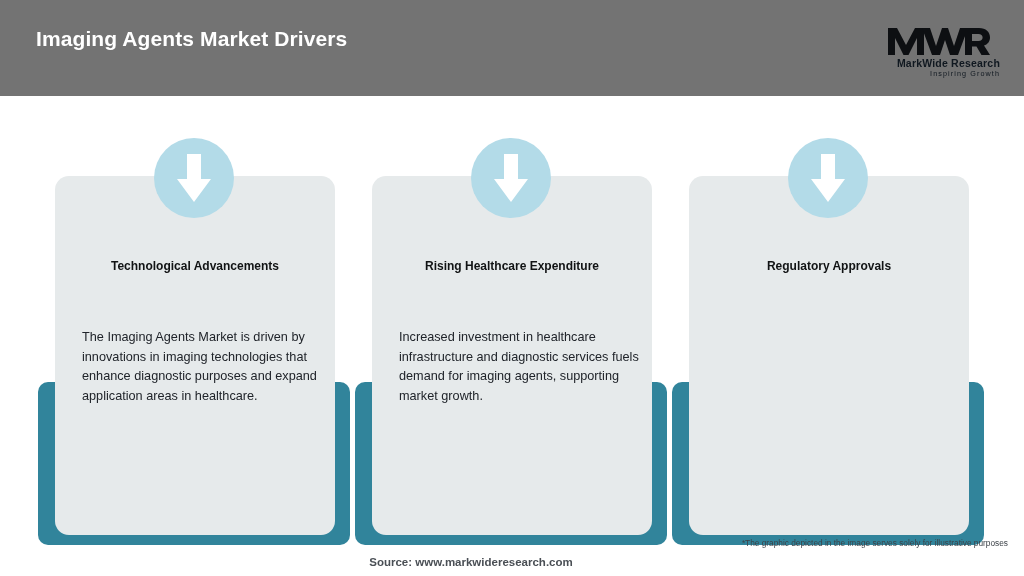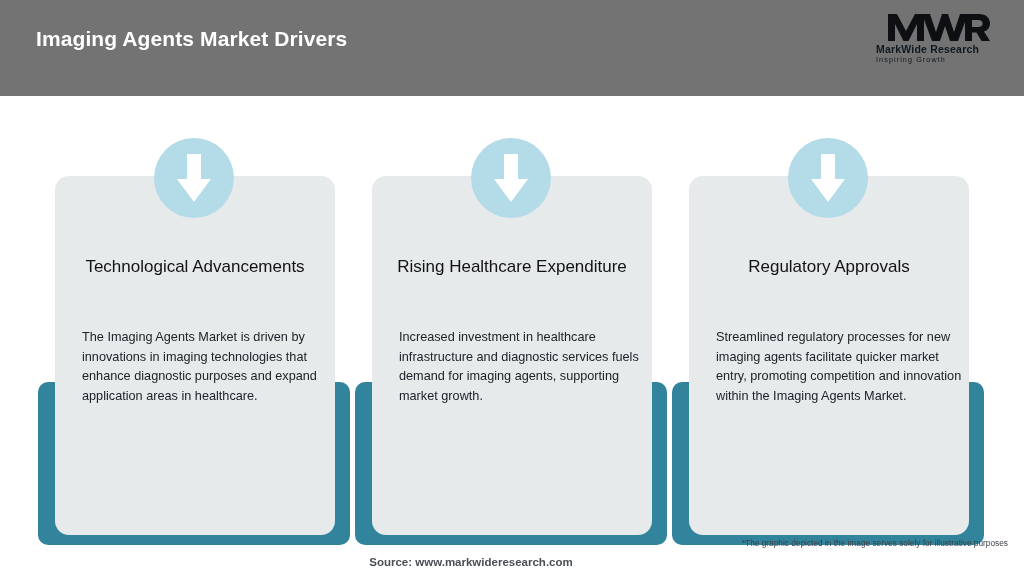--- a/index.html
+++ b/index.html
@@ -31,24 +31,24 @@
     font-size: 21px;
     font-weight: bold;
     color: #ffffff;
     letter-spacing: 0.1px;
   }
 
   
   .logo {
     position: absolute;
     right: 24px;
-    top: 10px;
+    top: 24px;
     width: 124px;
     height: 62px;
-    text-align: left;
+    text-align: right;
   }
   .logo-mark {
     display: block;
     margin: 0 auto;
     width: 104px;
     height: 34px;
   }
   .logo-name {
     display: block;
     font-size: 10.5px;
@@ -128,22 +128,22 @@
     margin-top: -26px;
   }
 
   
   .card-title {
     position: absolute;
     left: 24px;
     top: 160px;
     width: 266px;
     text-align: center;
-    font-size: 17px;
-    font-weight: normal;
+    font-size: 12px;
+    font-weight: bold;
     color: #111314;
     line-height: 21px;
     z-index: 4;
   }
   .card-body {
     position: absolute;
     left: 44px;
     top: 232px;
     width: 250px;
     font-size: 12.7px;
@@ -217,19 +217,18 @@
 
   <div class="card-group g3">
     <div class="card-frame"></div>
     <div class="card-panel"></div>
     <div class="card-badge">
       <svg viewBox="0 0 44 52">
           <path d="M15 2 L29 2 L29 27 L39 27 L22 50 L5 27 L15 27 Z" fill="#ffffff"></path>
         </svg>
     </div>
     <div class="card-title">Regulatory Approvals</div>
-    <div class="card-body">Streamlined regulatory processes for new imaging agents facilitate quicker market entry, promoting competition and innovation within the Imaging Agents Market.</div>
   </div>
 
 </div>
 
 <div class="source-note">Source: www.markwideresearch.com</div>
 <div class="disclaimer">*The graphic depicted in the image serves solely for illustrative purposes</div>
 
 </body></html>

